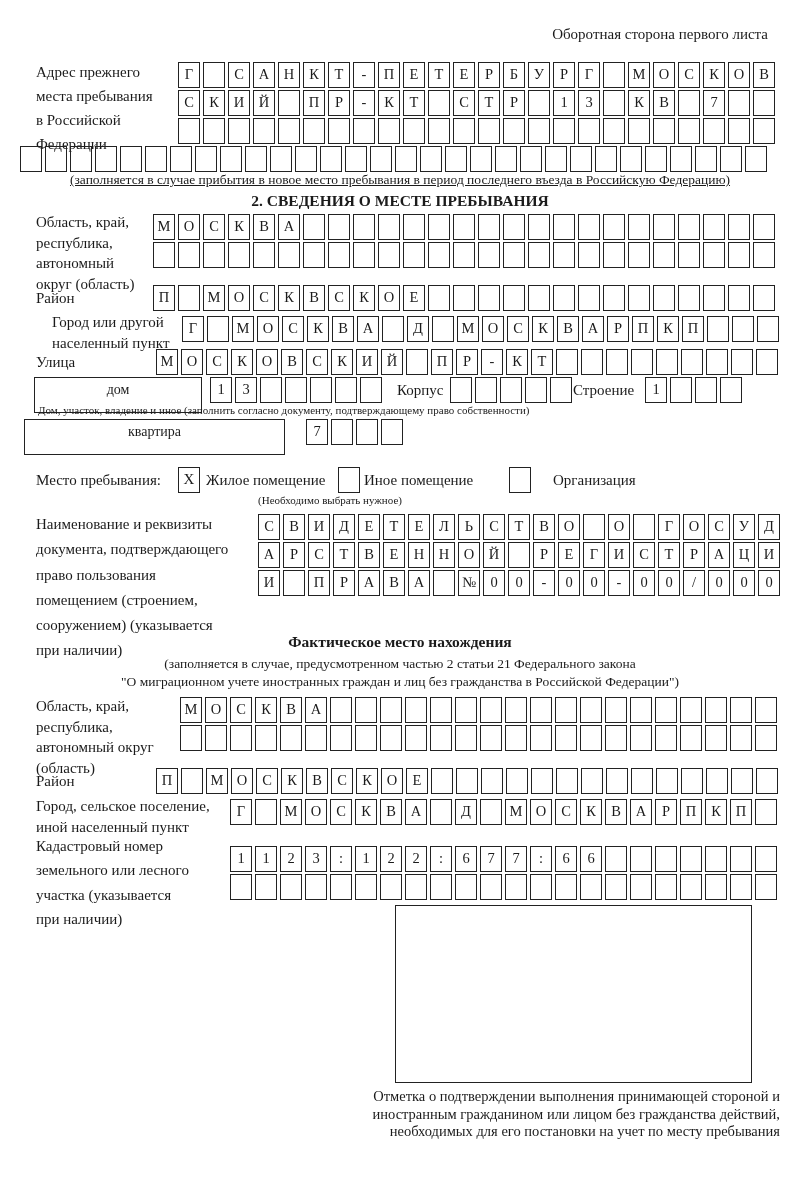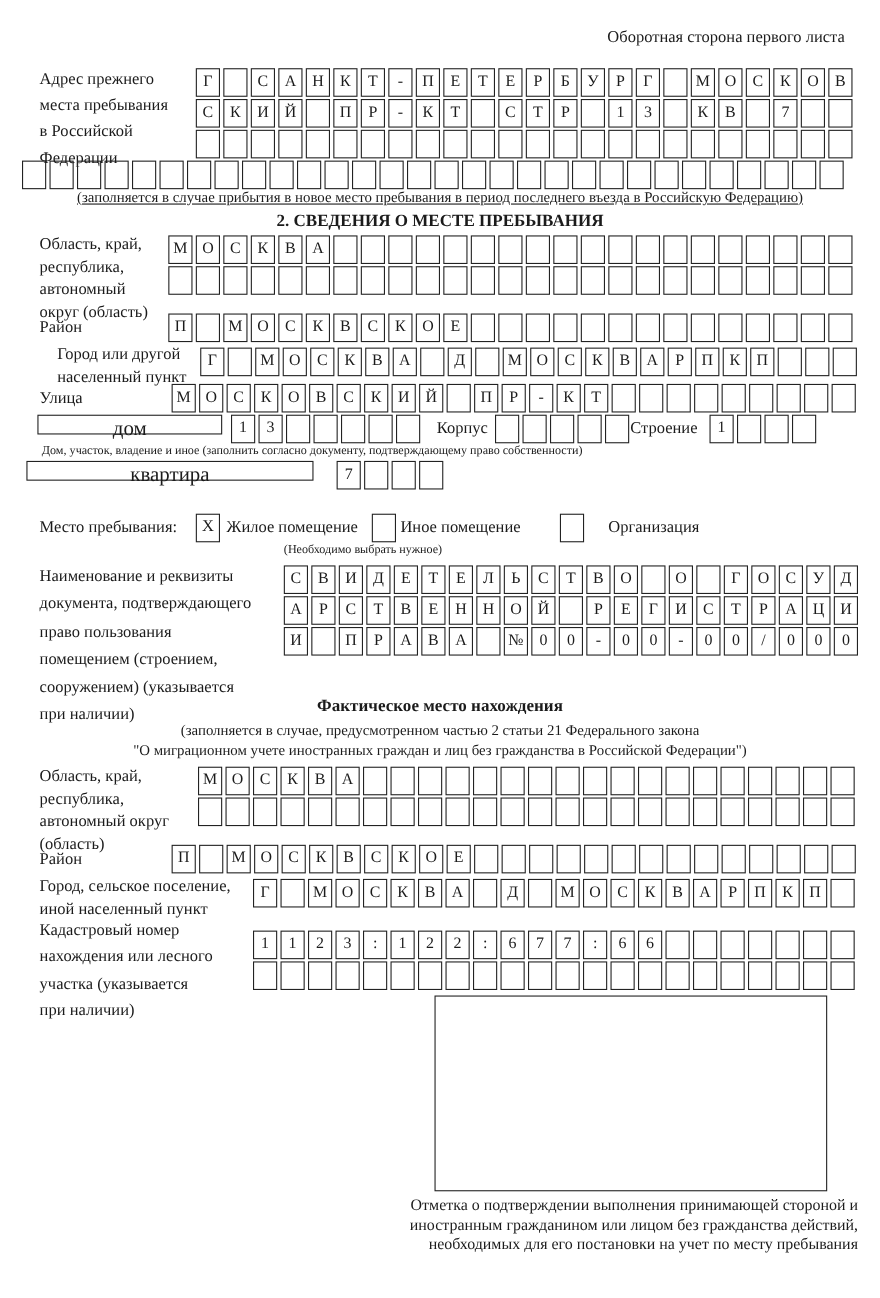--- a/index.html
+++ b/index.html
@@ -16,22 +16,22 @@
   .abs{position:absolute;}
   .lbl{font-size:15px;line-height:20.5px;}
   .multiline{white-space:pre-line;}
   .grid{display:flex;}
   .cell{
     box-sizing:border-box;flex:0 0 22px;width:22px;height:26px;margin-right:3px;
     border:1.6px solid var(--box);font-size:14.5px;line-height:22px;
     text-align:center;font-weight:normal;overflow:hidden;
   }
   .bigbox{
-    box-sizing:border-box;border:1.7px solid var(--box);height:18px;
-    text-align:center;font-size:19px;line-height:23px;
+    box-sizing:border-box;border:1.7px solid var(--box);height:36px;
+    text-align:center;font-size:14px;line-height:23px;
   }
   .caption{font-size:13.5px;}
   .caption-left{font-size:11px;}
   .title{font-weight:bold;font-size:15.5px;text-align:center;width:100%;}
   .centered{text-align:center;width:100%;}
   .hnote{font-size:15px;}
   .cb{
     box-sizing:border-box;width:22px;height:26px;border:1.6px solid var(--box);
     font-size:15px;line-height:23px;text-align:center;
   }
@@ -542,21 +542,21 @@
       <div class="cell">В</div>
       <div class="cell">А</div>
       <div class="cell">Р</div>
       <div class="cell">П</div>
       <div class="cell">К</div>
       <div class="cell">П</div>
       <div class="cell"></div>
     </div>
 
   <div class="abs lbl multiline" style="left:36px;top:834px;width:180px;line-height:24.3px;">Кадастровый номер
-нахождения или лесного
+земельного или лесного
 участка (указывается
 при наличии)</div>
   <div class="abs grid" style="left:230px;top:846px;">
       <div class="cell">1</div>
       <div class="cell">1</div>
       <div class="cell">2</div>
       <div class="cell">3</div>
       <div class="cell">:</div>
       <div class="cell">1</div>
       <div class="cell">2</div>

